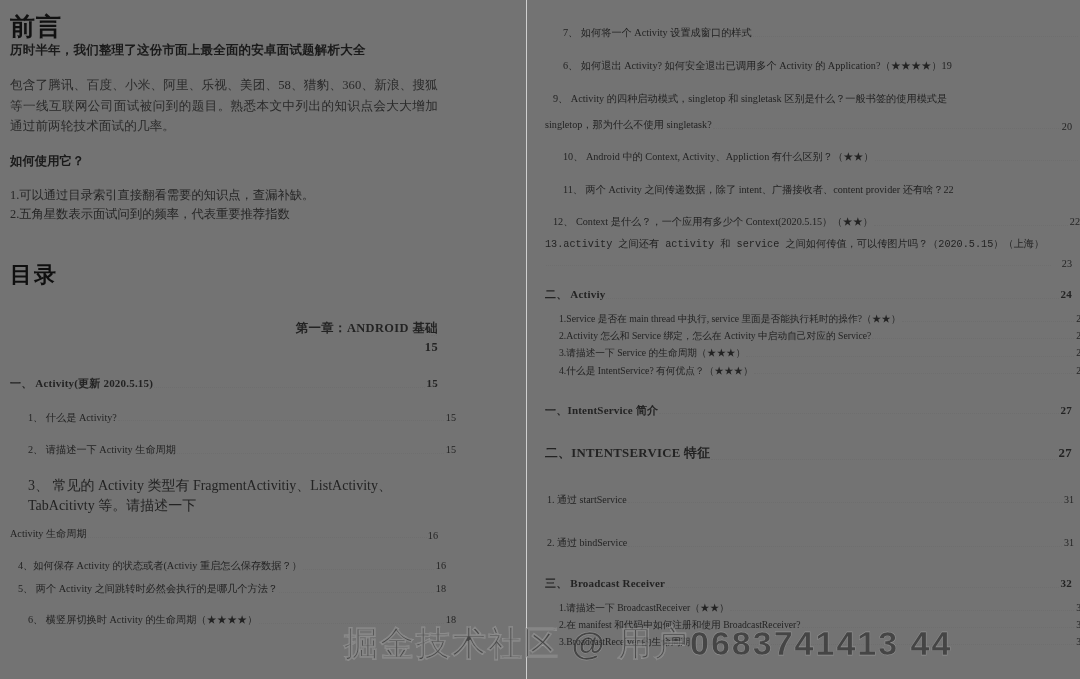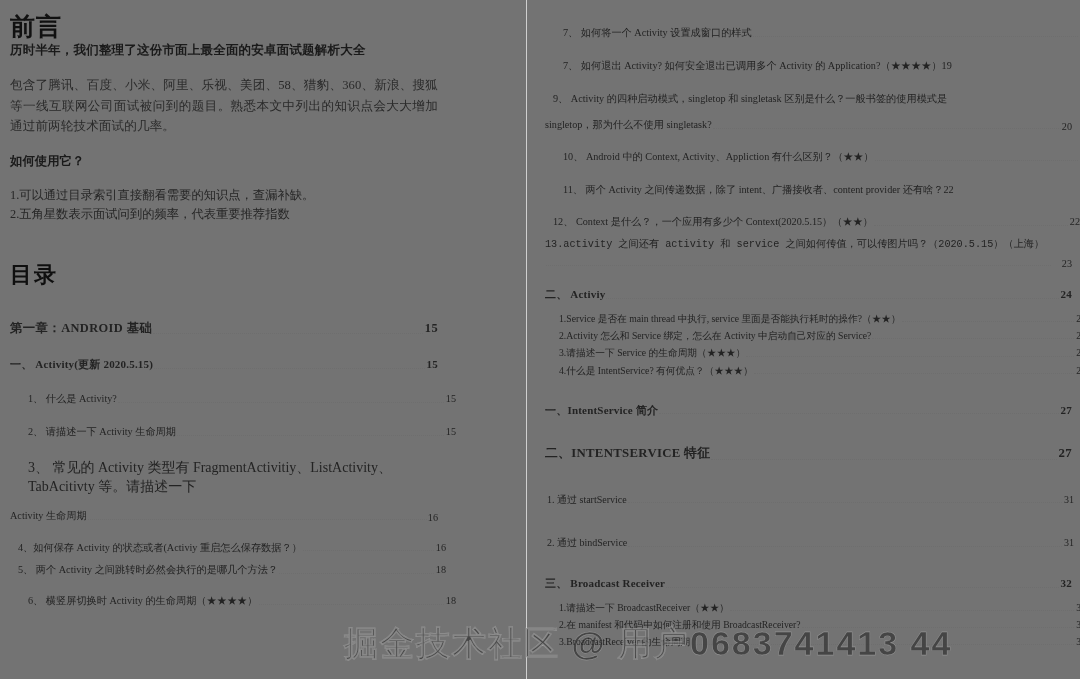--- a/index.html
+++ b/index.html
@@ -119,20 +119,21 @@
   }
   .row.nodots { justify-content: flex-start; }
   .row.nodots .pg { padding-left: 4px; }
 
   
   .lvl-chapter {
     font-size: 12.4px;
     font-weight: 700;
     letter-spacing: .4px;
     margin: 6px 0 20px 0;
+    flex-direction: column;
   }
   .lvl-chapter .pg { font-size: 12.4px; }
   .lvl-sec {
     font-size: 11px;
     font-weight: 700;
     margin: 0 0 20px 0;
     letter-spacing: .2px;
   }
   .lvl-sec .lbl { padding-left: 0; }
   .lvl-sec .pg { font-weight: 700; }
@@ -292,21 +293,21 @@
   <div class="page page-right">
     <div class="toc">
 
       <div class="row lvl-item">
         <span class="lbl">7、   如何将一个 Activity 设置成窗口的样式</span>
         <span class="dots"></span>
         <span class="pg">18</span>
       </div>
 
       <div class="row lvl-item nodots">
-        <span class="lbl">7、   如何退出 Activity? 如何安全退出已调用多个 Activity 的 Application?（★★★★）19</span>
+        <span class="lbl">6、   如何退出 Activity? 如何安全退出已调用多个 Activity 的 Application?（★★★★）19</span>
 
         <span class="pg"></span>
       </div>
 
       <div class="two-line-head-r">9、   Activity 的四种启动模式，singletop 和  singletask 区别是什么？一般书签的使用模式是</div>
       <div class="cont-line">
         <span class="lbl">singletop，那为什么不使用 singletask?</span>
         <span class="dots"></span>
         <span class="pg">20</span>
       </div>

